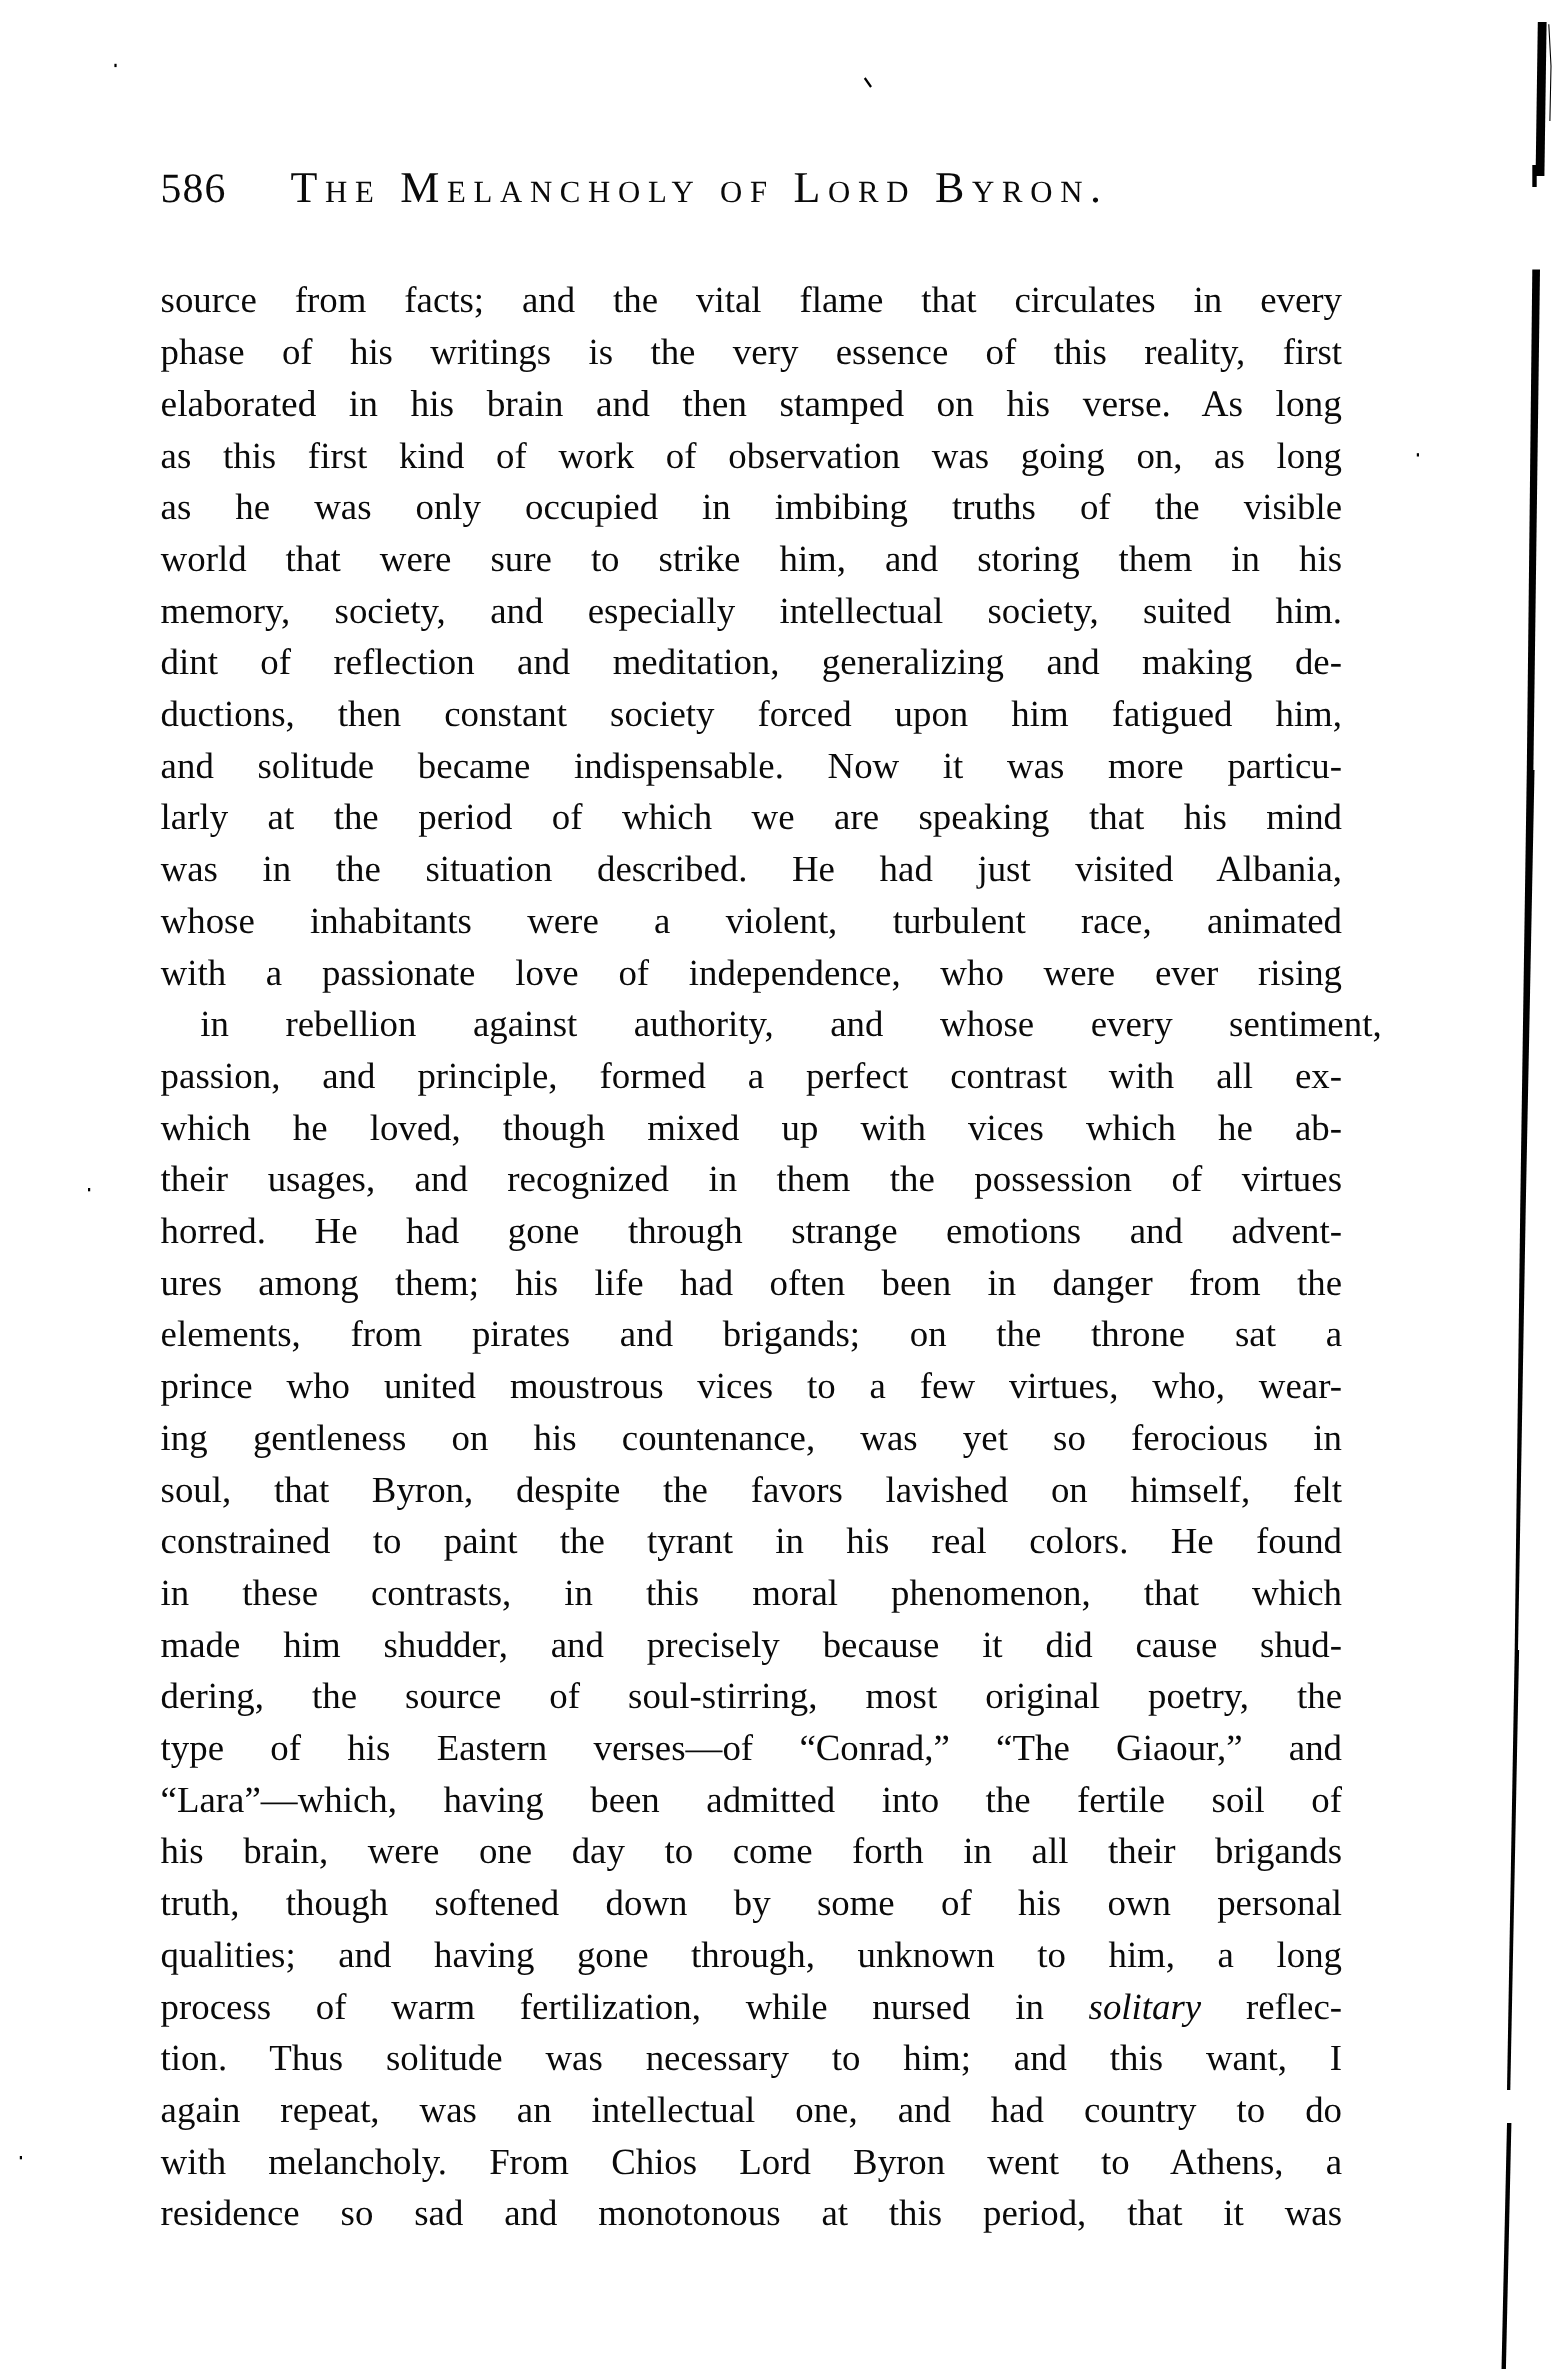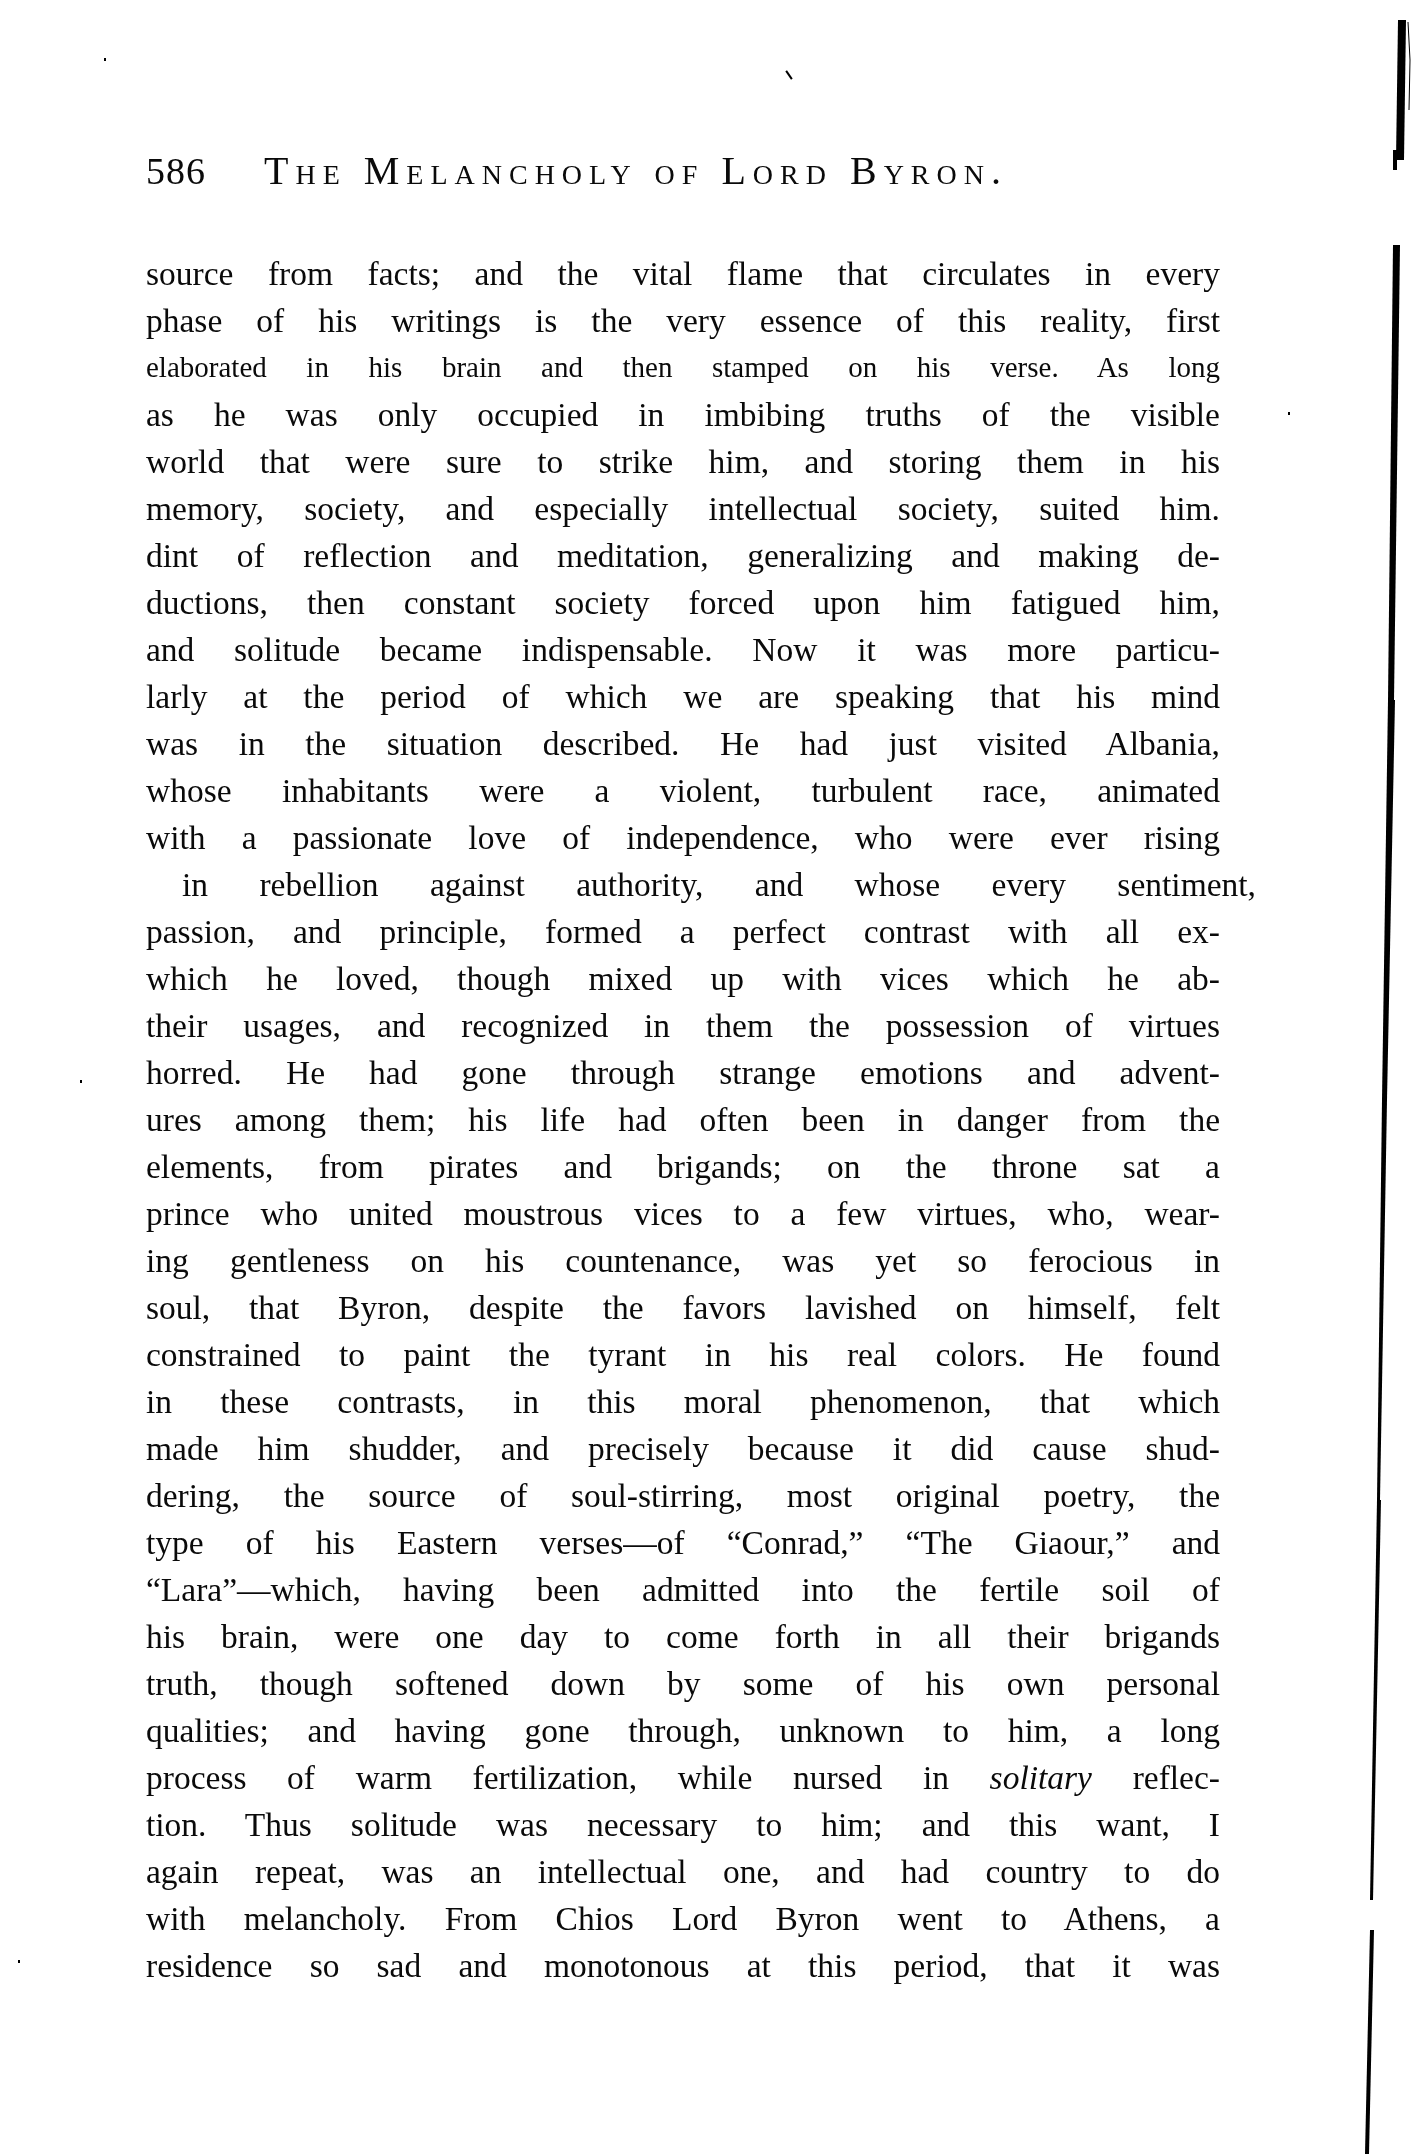--- a/index.html
+++ b/index.html
@@ -42,21 +42,22 @@
     <polygon points="30,1930 34,1930 29,2154 25,2154" fill="#000"></polygon>
   </svg>
 
   <div class="header">
     <span class="pageno">586</span><span class="title">The Melancholy of Lord Byron.</span>
   </div>
 
   <div class="body-text">
     <span class="line" style="white-space: normal; font-size: 33.5px; display: block; width: 1074px; height: 47px; line-height: 47px; overflow: hidden;">source from facts; and the vital flame that circulates in every</span>
     <span class="line" style="white-space: normal; font-size: 33.5px; display: block; width: 1074px; height: 47px; line-height: 47px; overflow: hidden;">phase of his writings is the very essence of this reality, first</span>
-    <span class="line" style="white-space: normal; font-size: 29px; display: block; width: 1074px; height: 47px; line-height: 47px; overflow: hidden;">elaborated in his brain and then stamped on his verse.  As long</span>
+    <span class="line" style="white-space: normal; font-size: 34px; display: block; width: 1074px; height: 47px; line-height: 47px; overflow: hidden;">elaborated in his brain and then stamped on his verse.  As long</span>
+    <span class="line" style="white-space: normal; font-size: 33.5px; display: block; width: 1074px; height: 47px; line-height: 47px; overflow: hidden;">as this first kind of work of observation was going on, as long</span>
     <span class="line" style="white-space: normal; font-size: 33.5px; display: block; width: 1074px; height: 47px; line-height: 47px; overflow: hidden;">as he was only occupied in imbibing truths of the visible</span>
     <span class="line" style="white-space: normal; font-size: 33.5px; display: block; width: 1074px; height: 47px; line-height: 47px; overflow: hidden;">world that were sure to strike him, and storing them in his</span>
     <span class="line" style="white-space: normal; font-size: 33.5px; display: block; width: 1074px; height: 47px; line-height: 47px; overflow: hidden;">memory, society, and especially intellectual society, suited him.</span>
     <span class="line" style="white-space: normal; font-size: 33.5px; display: block; width: 1074px; height: 47px; line-height: 47px; overflow: hidden;">dint of reflection and meditation, generalizing and making de-</span>
     <span class="line" style="white-space: normal; font-size: 33.5px; display: block; width: 1074px; height: 47px; line-height: 47px; overflow: hidden;">ductions, then constant society forced upon him fatigued him,</span>
     <span class="line" style="white-space: normal; font-size: 33.5px; display: block; width: 1074px; height: 47px; line-height: 47px; overflow: hidden;">and solitude became indispensable.  Now it was more particu-</span>
     <span class="line" style="white-space: normal; font-size: 33.5px; display: block; width: 1074px; height: 47px; line-height: 47px; overflow: hidden;">larly at the period of which we are speaking that his mind</span>
     <span class="line" style="white-space: normal; font-size: 33.5px; display: block; width: 1074px; height: 47px; line-height: 47px; overflow: hidden;">was in the situation described.  He had just visited Albania,</span>
     <span class="line" style="white-space: normal; font-size: 33.5px; display: block; width: 1074px; height: 47px; line-height: 47px; overflow: hidden;">whose inhabitants were a violent, turbulent race, animated</span>
     <span class="line" style="white-space: normal; font-size: 33.5px; display: block; width: 1074px; height: 47px; line-height: 47px; overflow: hidden;">with a passionate love of independence, who were ever rising</span>

